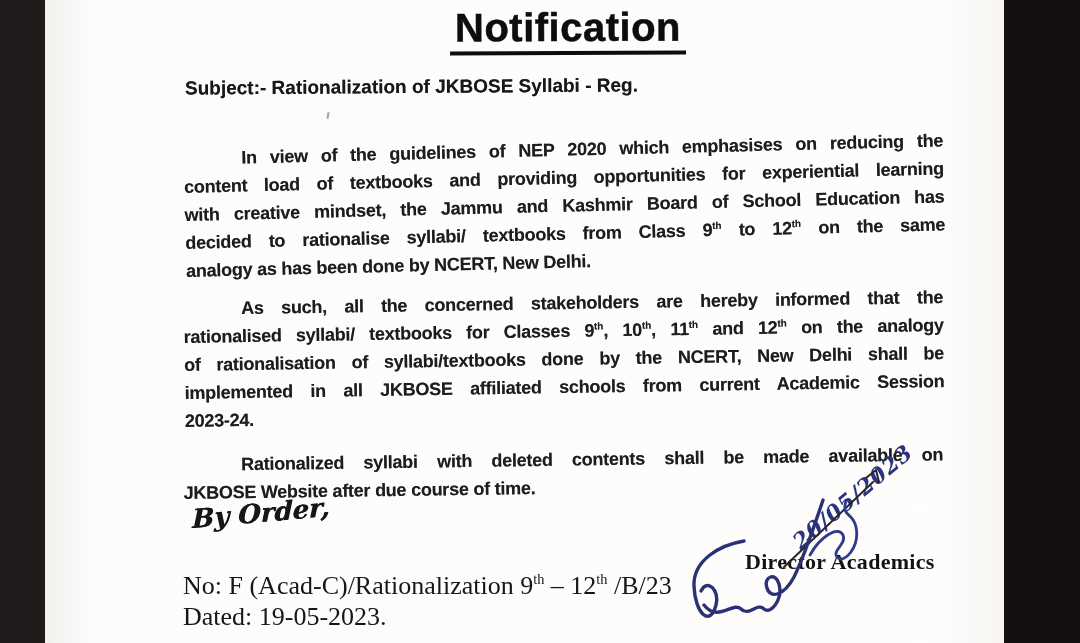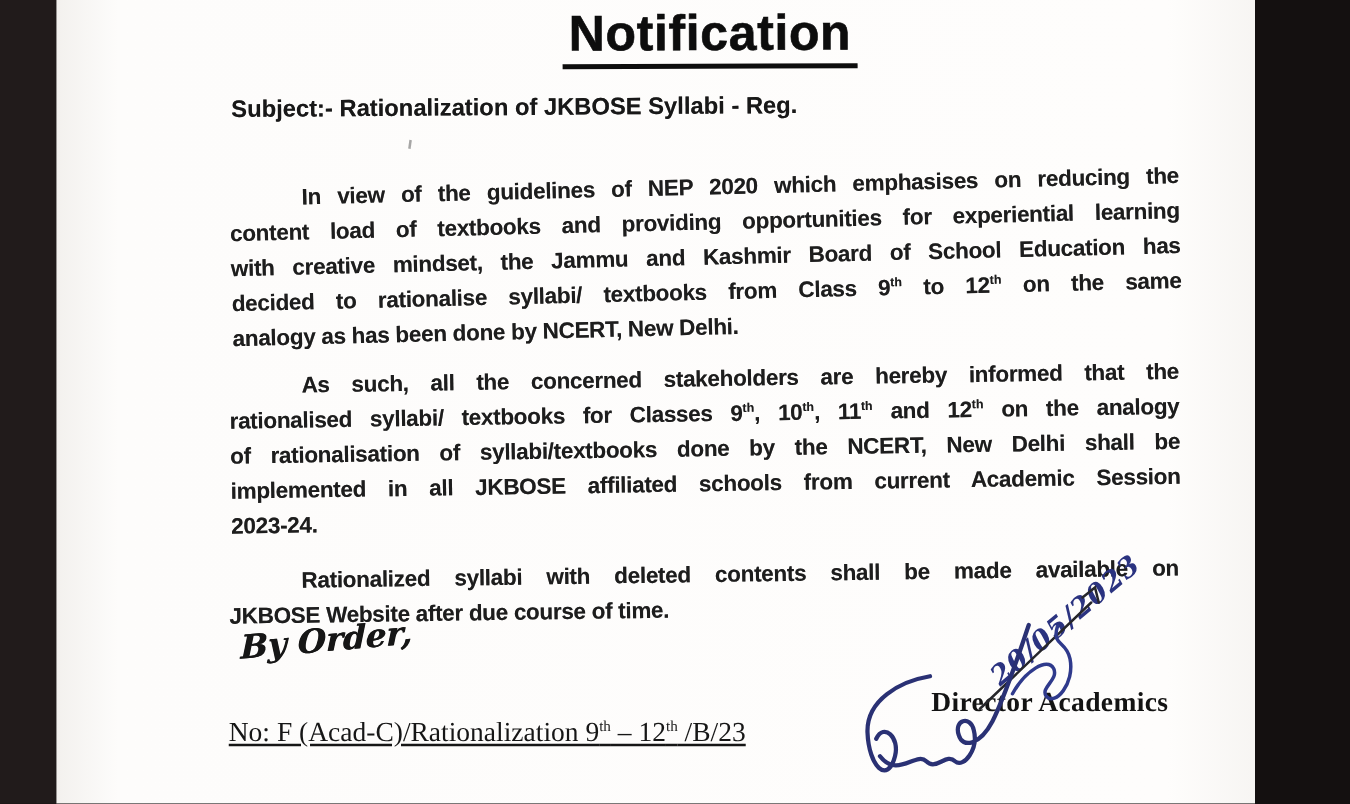--- a/index.html
+++ b/index.html
@@ -47,21 +47,21 @@
 
   .by-order{
     position:absolute;left:192px;top:498px;
     font-family:"DejaVu Serif",serif;font-style:italic;font-weight:700;
     font-size:26px;color:#161616;
     transform:rotate(-5deg) skewX(-6deg);
     text-shadow:.4px 0 0 #161616;
   }
   .ref{
     position:absolute;left:183px;top:570px;
-    font-family:"Liberation Serif",serif;font-size:22px;line-height:31px;color:#161616;text-decoration:underline;
+    font-family:"Liberation Serif",serif;font-size:26px;line-height:31px;color:#161616;
   }
   .signatory{
     position:absolute;left:745px;top:549px;
     font-family:"Liberation Serif",serif;font-weight:700;font-size:22px;
     color:#131313;letter-spacing:.3px;z-index:2;
   }
   .hand-date{
     position:absolute;left:804px;top:528px;
     font-family:"DejaVu Serif",serif;font-style:italic;font-weight:700;font-size:22px;
     transform:rotate(-40deg);transform-origin:0 100%;
@@ -120,14 +120,15 @@
     <g stroke="#2f3a8c" stroke-width="2.8" fill="none" stroke-linecap="round">
       <path d="M 150,100 C 160,82 178,70 183,80 C 187,89 172,95 177,102 C 184,110 200,92 196,72 C 193,57 181,62 186,46"></path>
     </g>
   </svg>
 
   <div class="hand-date" style="color: rgb(43, 51, 128);">20/05/2023</div>
   <div class="signatory">Director Academics</div>
 
   <div class="ref">
     <div>No: F (Acad-C)/Rationalization 9<sup>th</sup> – 12<sup>th</sup> /B/23</div>
+    <div>Dated: 19-05-2023.</div>
   </div>
 </div>
 
 </body></html>

